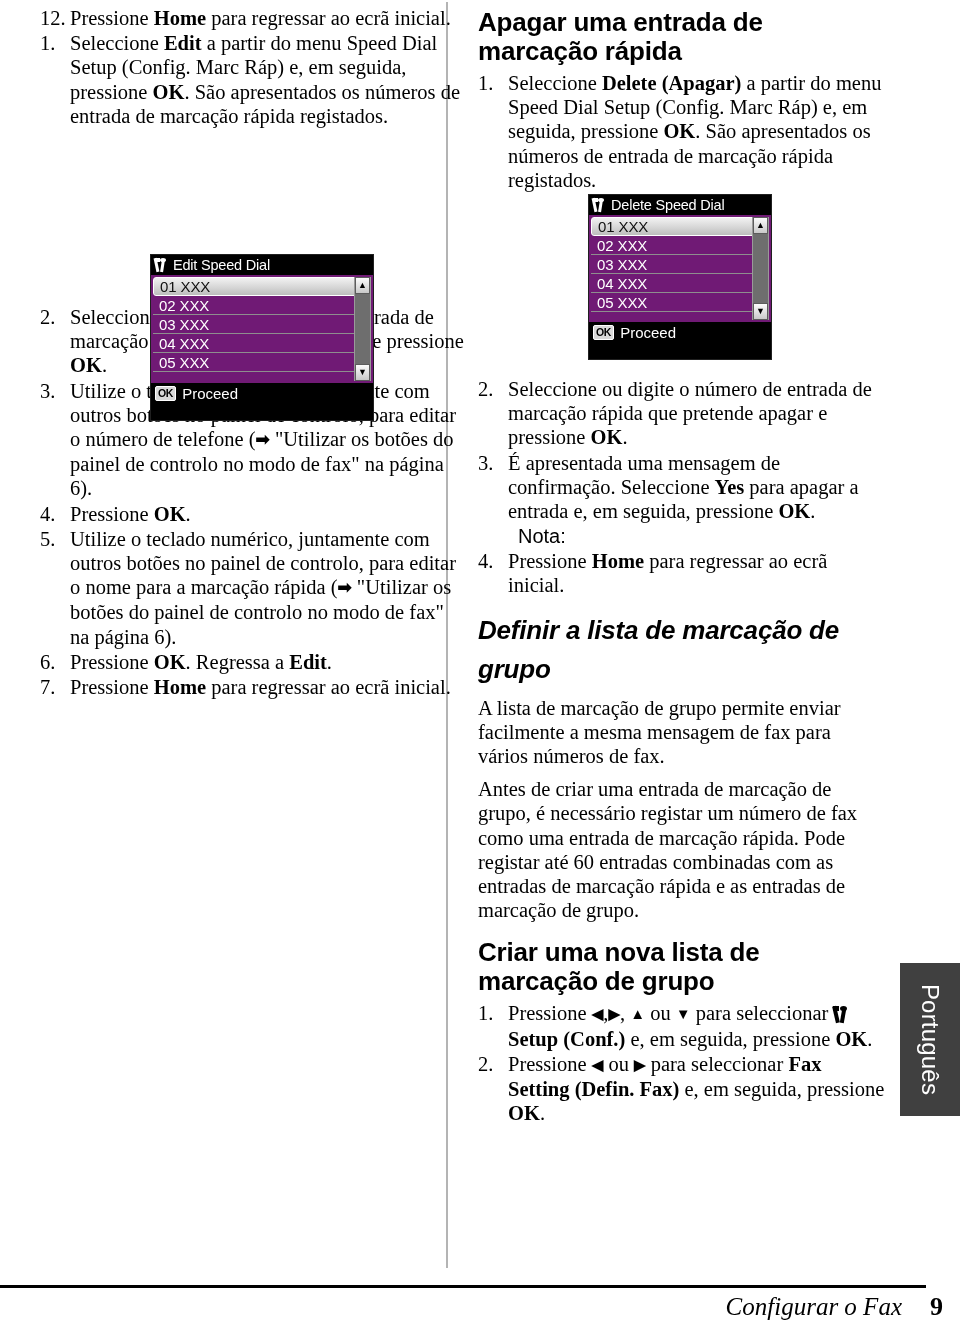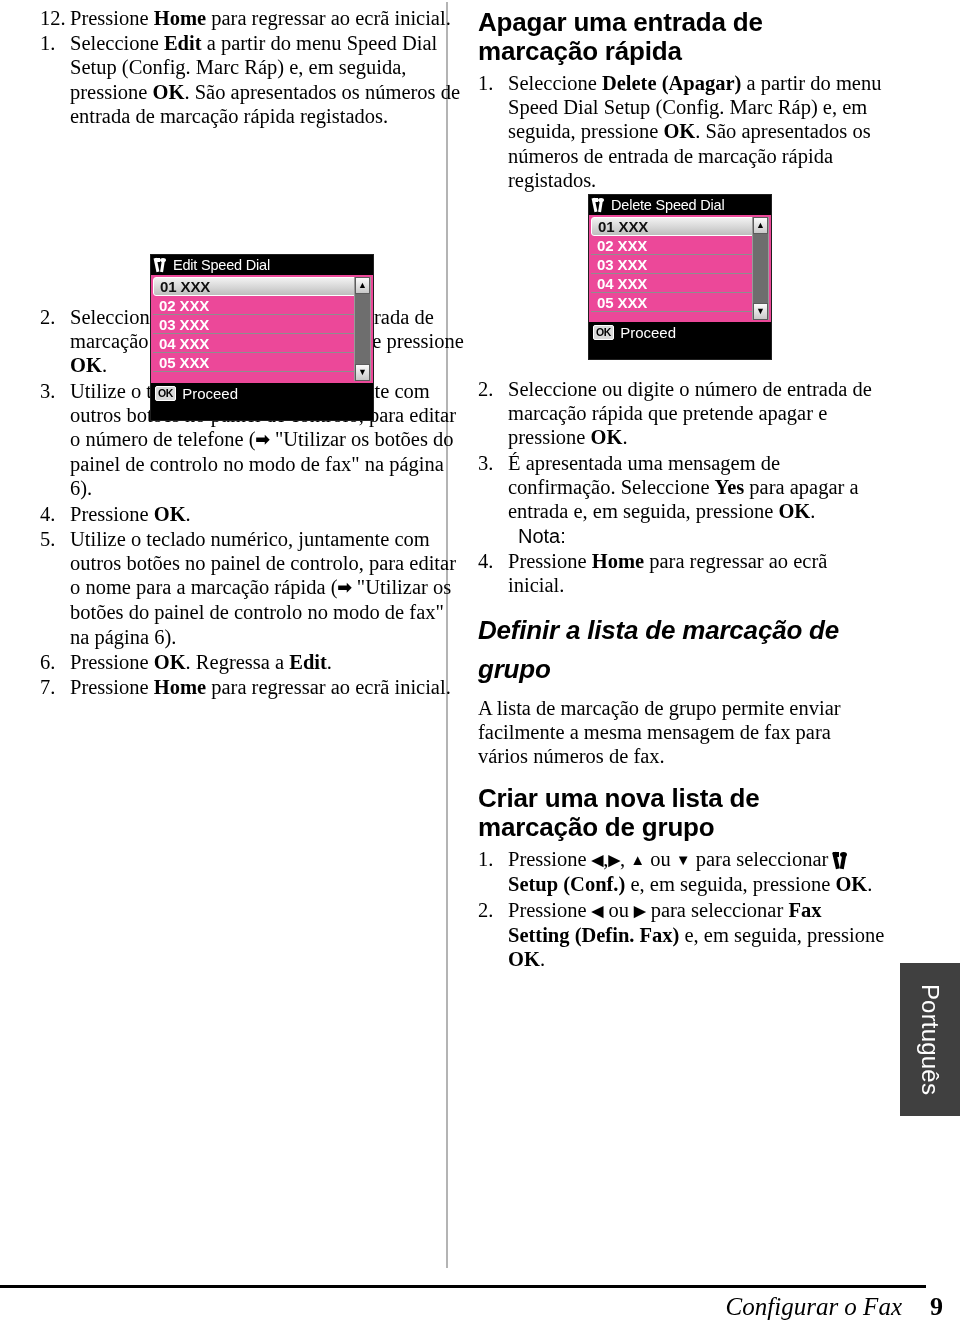--- a/index.html
+++ b/index.html
@@ -148,23 +148,22 @@
     background: #ffffff;
     display: block;
   }
   .lcd .titlebar .wrench i.a { left: 0px; top: 0px; width: 3px; height: 14px; transform: rotate(-12deg); }
   .lcd .titlebar .wrench i.b { left: 6px; top: 2px; width: 3px; height: 12px; transform: rotate(9deg); }
   .lcd .titlebar .wrench i.c { left: 5px; top: 0px; width: 6px; height: 4px; border-radius: 50%; }
   .lcd .titlebar .wrench i.d { left: 0px; top: 0px; width: 5px; height: 4px; }
 
   .lcd .listarea {
     position: relative;
-    background: #ec4899;
+    background: #701a75;
     padding: 2px 2px 2px 2px;
-    font-weight: bold;
   }
   .lcd .row {
     height: 19px;
     color: #ffffff;
     font-size: 15px;
     display: flex;
     align-items: center;
     padding-left: 6px;
     border-bottom: 1px solid #8e8e8e;
     box-sizing: border-box;
@@ -410,20 +409,21 @@
       <div class="step wide">
         <span class="num">4.</span>
         <span class="body"><span>Pressione </span><b>Home</b><span> para regressar ao ecrã inicial.</span></span>
       </div>
 
     </div>
 
     <h2 class="head-italic">Definir a lista de marcação de grupo</h2>
 
     <p class="para">A lista de marcação de grupo permite enviar facilmente a mesma mensagem de fax para vários números de fax.</p>
+    <p class="para">Antes de criar uma entrada de marcação de grupo, é necessário registar um número de fax como uma entrada de marcação rápida. Pode registar até 60 entradas combinadas com as entradas de marcação rápida e as entradas de marcação de grupo.</p>
 
     <h2 class="head-bold" style="margin-top:16px">Criar uma nova lista de marcação de grupo</h2>
 
     <div class="steps">
 
       <div class="step wide">
         <span class="num">1.</span>
         <span class="body"><span>Pressione </span><b class="tri">◀</b><span>,</span><b class="tri">▶</b><span>, </span><b class="tri">▲</b><span> ou </span><b class="tri">▼</b><span> para seleccionar </span><span class="wrench-inline"><i class="a"></i><i class="b"></i><i class="c"></i><i class="d"></i></span><b>Setup (Conf.)</b><span> e, em seguida, pressione </span><b>OK</b><span>.</span></span>
       </div>
 

